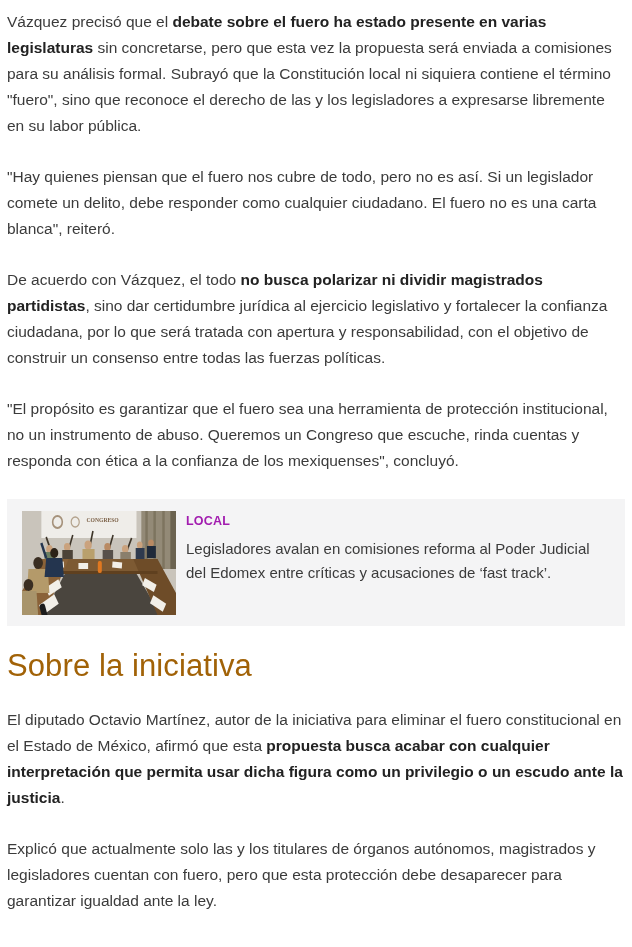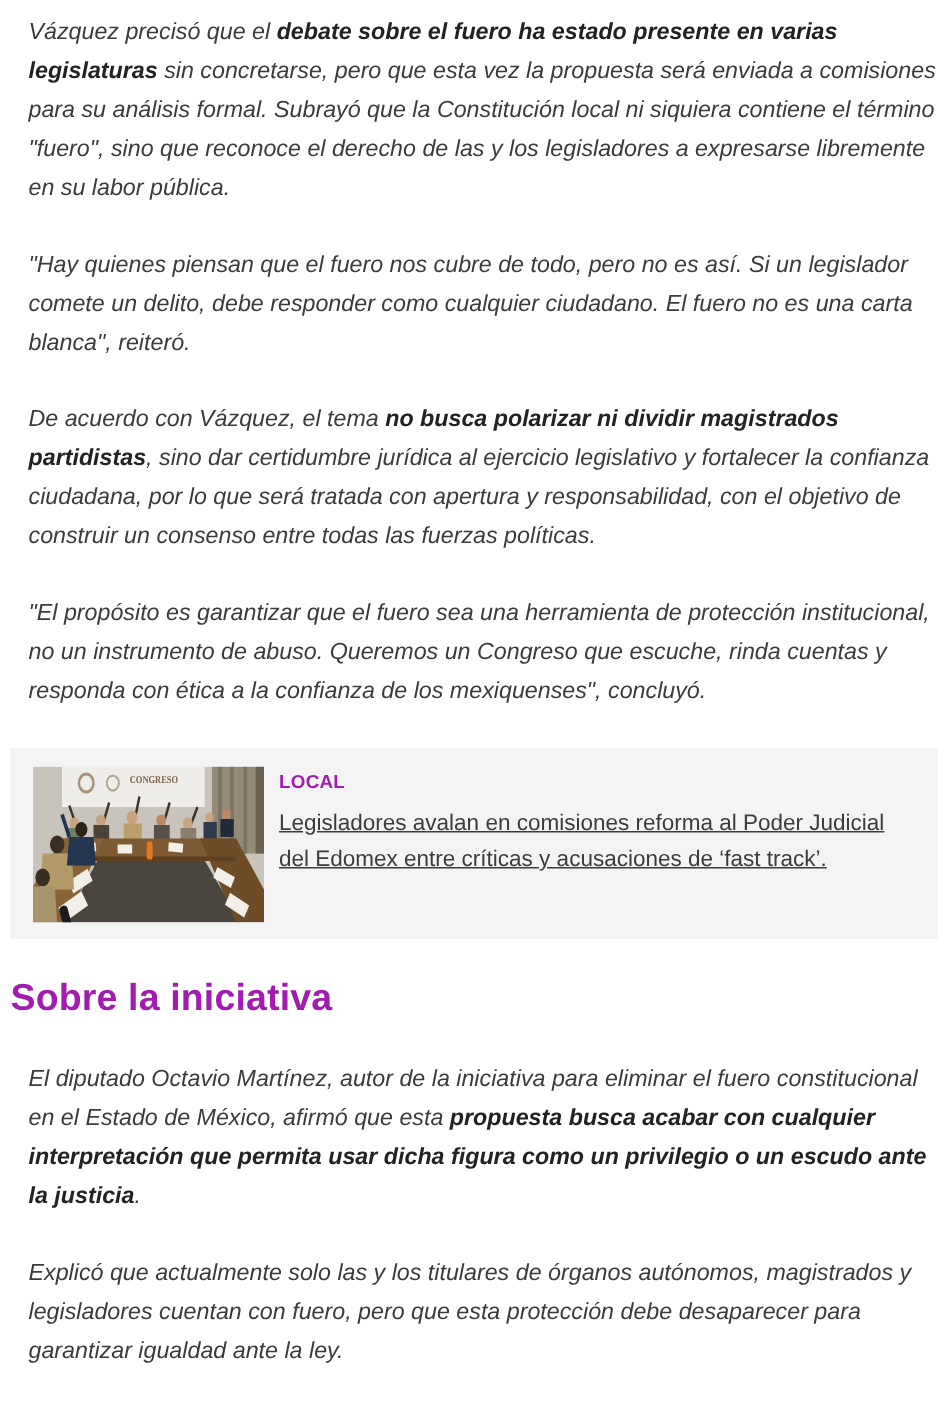--- a/index.html
+++ b/index.html
@@ -6,57 +6,57 @@
   body{
     width:632px;min-height:947px;
     font-family:"Liberation Sans", sans-serif;
     -webkit-font-smoothing:antialiased;
   }
   .article{
     box-sizing:border-box;width:632px;
     padding:9px 7px 22px 7px;
     font-size:15.5px;line-height:26px;color:#3b3b3b;
   }
-  .article p.body-para{margin:0 0 25px 12px;font-style:italic;}
+  .article p.body-para{margin:0 0 25px 0;}
   .article strong{font-weight:700;color:#222222;}
 
   
   .related-card{
     display:flex;align-items:flex-start;
     background:#f4f4f5;
     padding:12px 16px 11px 15px;
     margin:0 0 24px 0;
     text-decoration:none;color:inherit;cursor:pointer;
   }
   .thumb{width:154px;height:104px;flex:0 0 auto;margin-right:10px;overflow:hidden;}
   .thumb svg{display:block;width:100%;height:100%;}
   .card-body{flex:1;min-width:0;padding-top:1px;}
   .kicker{
     color:#a21caf;font-weight:700;font-size:12.5px;line-height:14px;
     letter-spacing:.2px;margin:2px 0 9px 0;text-transform:uppercase;
   }
   .card-title{
     font-size:16px;line-height:24px;font-weight:700;color:#222222;margin:0 0 8px 0;
   }
-  .card-desc{font-size:15px;line-height:24px;color:#3b3b3b;margin:0;text-decoration:underline;}
+  .card-desc{font-size:15px;line-height:24px;color:#3b3b3b;margin:0;}
 
   h2.section-heading{
-    font-size:25px;line-height:31px;font-weight:700;color:#a21caf;
+    font-size:31px;line-height:31px;font-weight:400;color:#a16207;
     margin:0 0 26px 0;letter-spacing:.1px;
   }
 </style>
 </head>
 <body>
 
 <main class="article">
 
   <div id="paras-before">
       <p class="body-para"><span>Vázquez precisó que el </span><strong>debate sobre el fuero ha estado presente en varias legislaturas</strong><span> sin concretarse, pero que esta vez la propuesta será enviada a comisiones para su análisis formal. Subrayó que la Constitución local ni siquiera contiene el término "fuero", sino que reconoce el derecho de las y los legisladores a expresarse libremente en su labor pública.</span></p>
       <p class="body-para"><span>"Hay quienes piensan que el fuero nos cubre de todo, pero no es así. Si un legislador comete un delito, debe responder como cualquier ciudadano. El fuero no es una carta blanca", reiteró.</span></p>
-      <p class="body-para"><span>De acuerdo con Vázquez, el tema </span><strong>no busca polarizar ni dividir magistrados partidistas</strong><span>, sino dar certidumbre jurídica al ejercicio legislativo y fortalecer la confianza ciudadana, por lo que será tratada con apertura y responsabilidad, con el objetivo de construir un consenso entre todas las fuerzas políticas.</span></p>
+      <p class="body-para"><span>De acuerdo con Vázquez, el todo </span><strong>no busca polarizar ni dividir magistrados partidistas</strong><span>, sino dar certidumbre jurídica al ejercicio legislativo y fortalecer la confianza ciudadana, por lo que será tratada con apertura y responsabilidad, con el objetivo de construir un consenso entre todas las fuerzas políticas.</span></p>
       <p class="body-para"><span>"El propósito es garantizar que el fuero sea una herramienta de protección institucional, no un instrumento de abuso. Queremos un Congreso que escuche, rinda cuentas y responda con ética a la confianza de los mexiquenses", concluyó.</span></p>
     </div>
 
   <a class="related-card" href="#">
     <span class="thumb">
 
       <svg viewBox="0 0 191 104" preserveAspectRatio="none" aria-hidden="true">
         <rect x="0" y="0" width="191" height="104" fill="#c9c4bb"></rect>
         <rect x="148" y="0" width="43" height="58" fill="#938a77"></rect>
         <rect x="153" y="0" width="3" height="58" fill="#7d745f"></rect>

